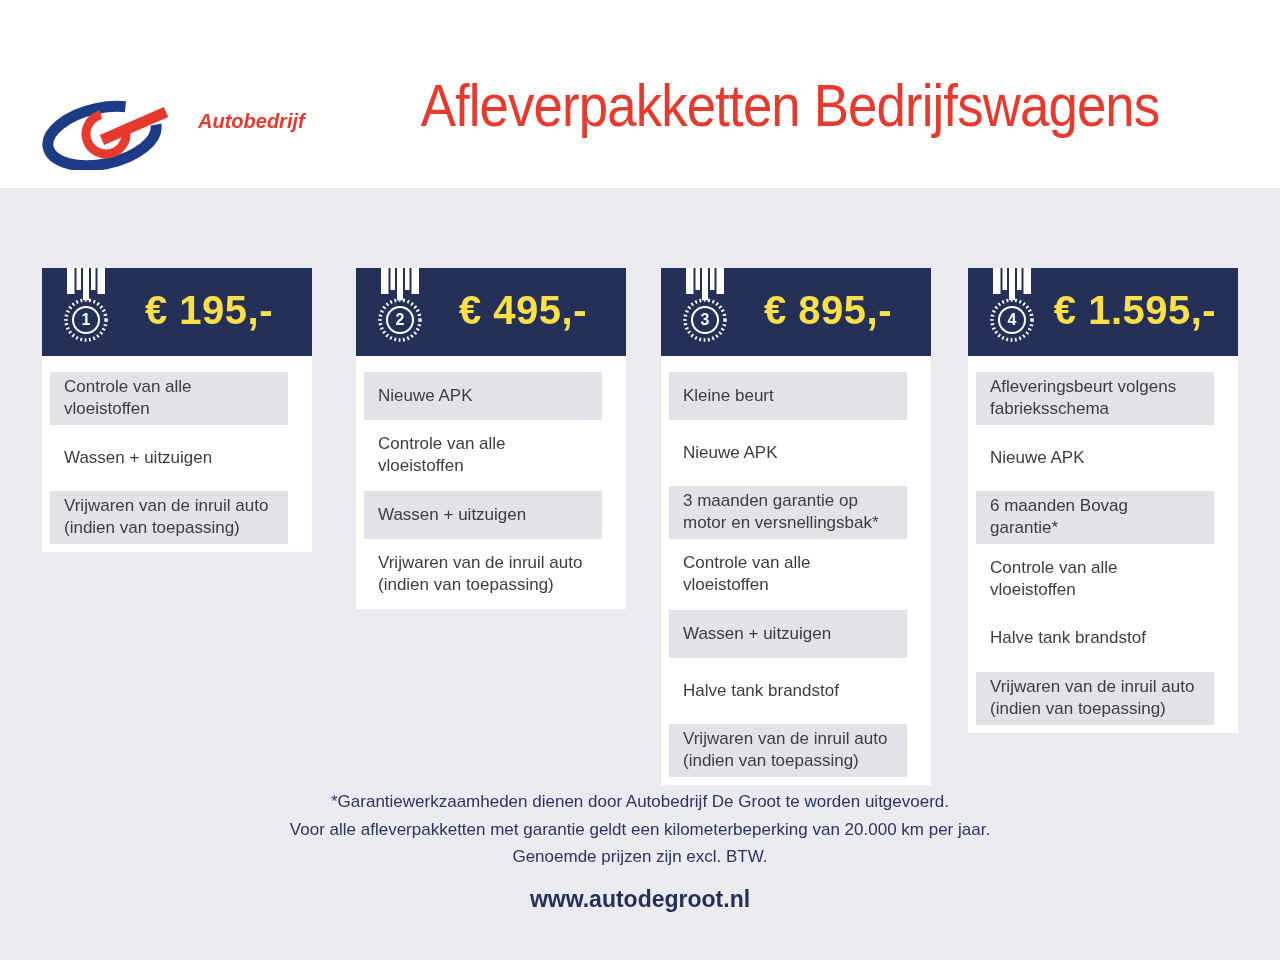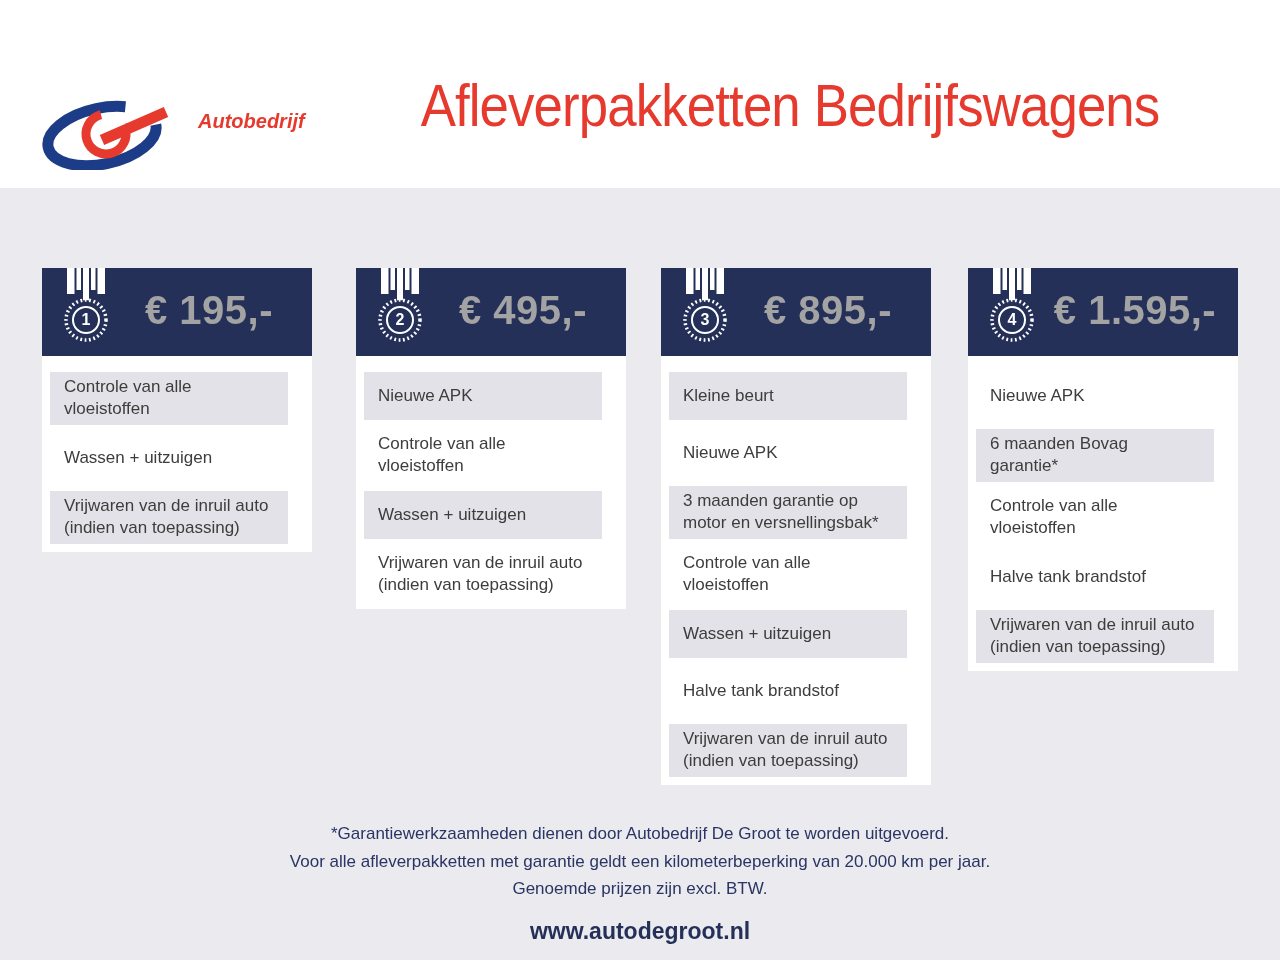--- a/index.html
+++ b/index.html
@@ -41,35 +41,35 @@
   .card-header{
     height:88px;background:#243058;
     display:flex;align-items:center;padding-left:16px;
   }
   .medal{position:relative;width:56px;height:78px;margin-top:-11px;flex:0 0 56px;}
   .medal-num{
     position:absolute;left:0;top:41px;width:56px;text-align:center;
     line-height:22px;color:#ffffff;font-weight:bold;font-size:16px;
   }
   .price{
-    flex:1;text-align:center;color:#a3a3a3;
+    flex:1;text-align:center;color:#fde047;
     font-size:40px;font-weight:bold;letter-spacing:0.5px;
     padding-right:8px;margin-top:-4px;white-space:nowrap;
   }
   .card-body{padding:16px 24px 8px 8px;}
   .row{
     min-height:48px;display:flex;align-items:center;
     padding:4px 14px;margin-bottom:9px;box-sizing:border-box;
     font-size:17px;line-height:1.32;color:#3d3d3d;
   }
   .row:last-child{margin-bottom:0;}
   .row.shaded{background:#e3e2e8;}
   
   .footer{
-    position:absolute;left:0;top:820px;width:1280px;
+    position:absolute;left:0;top:788px;width:1280px;
     text-align:center;color:#2a3563;
   }
   .note{font-size:17px;line-height:27.5px;}
   .website{
     margin-top:15px;font-size:23px;font-weight:bold;color:#243058;
     display:inline-block;
   }
 </style>
 </head>
 <body>
@@ -174,20 +174,21 @@
           <rect x="33" y="0" width="4.5" height="22" fill="#ffffff"></rect>
           <rect x="39.5" y="0" width="7.5" height="26" fill="#ffffff"></rect>
           <circle cx="28" cy="52" r="20" fill="#243058" stroke="#ffffff" stroke-width="3.5" stroke-dasharray="1.8 2.6"></circle>
           <circle cx="28" cy="52" r="13" fill="none" stroke="#ffffff" stroke-width="2"></circle>
         </svg>
         <span class="medal-num">4</span>
       </div>
       <span class="price">€ 1.595,-</span>
     </div>
     <div class="card-body">
+        <div class="row shaded">Afleveringsbeurt volgens fabrieksschema</div>
         <div class="row">Nieuwe APK</div>
         <div class="row shaded">6 maanden Bovag garantie*</div>
         <div class="row">Controle van alle vloeistoffen</div>
         <div class="row">Halve tank brandstof</div>
         <div class="row shaded">Vrijwaren van de inruil auto (indien van toepassing)</div>
       </div>
   </div>
 </div>
 
 <div class="footer">

